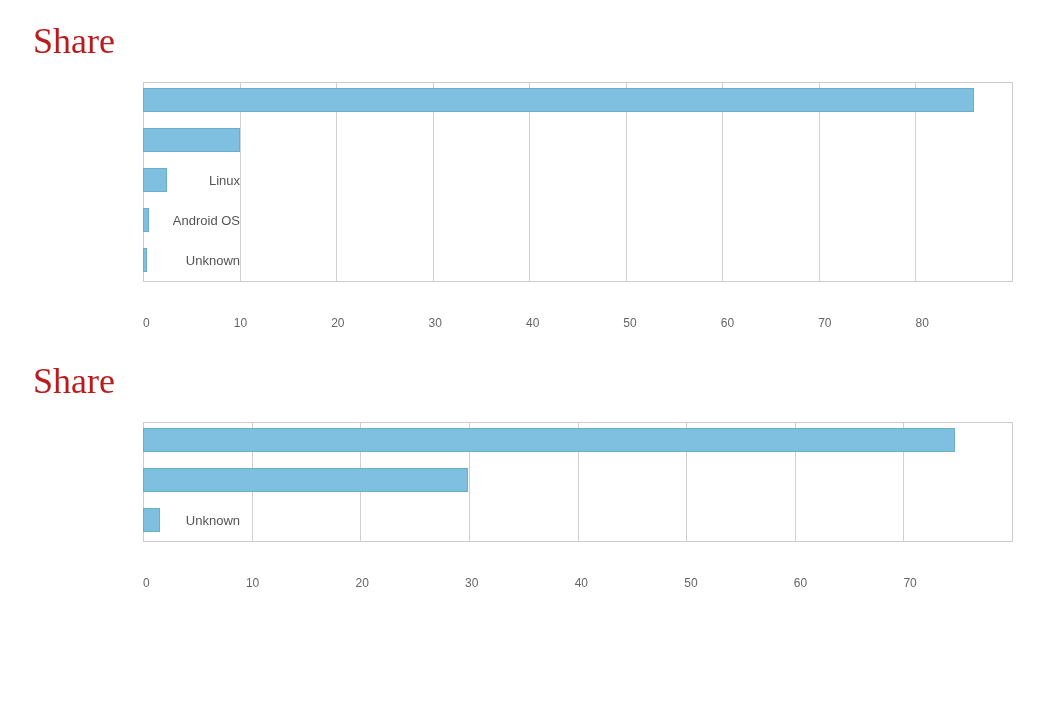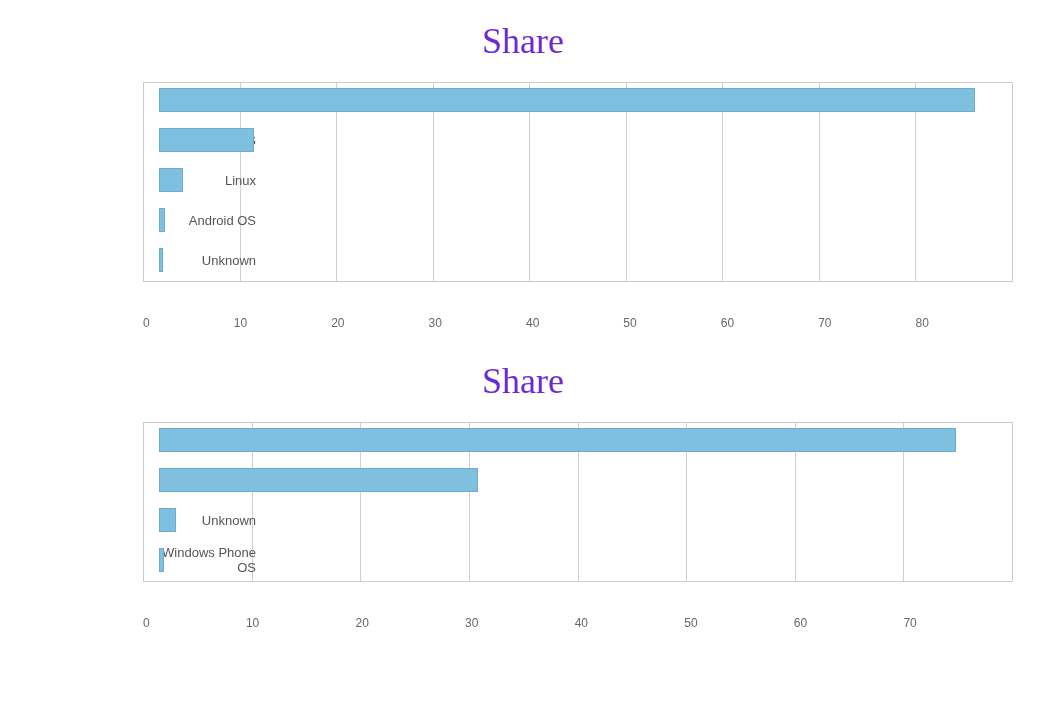--- a/index.html
+++ b/index.html
@@ -13,24 +13,24 @@
       align-items: center;
       padding: 20px 0;
     }
 
     .chart-container {
       width: 980px;
       margin-bottom: 30px;
     }
 
     .chart-title {
-      text-align: center;
+      text-align: left;
       font-size: 36px;
       font-weight: 300;
-      color: #6d28d9;
+      color: #b91c1c;
       margin-bottom: 20px;
       font-family: Georgia, serif;
     }
 
     .bar-chart {
       position: relative;
       padding-left: 110px;
       padding-bottom: 30px;
     }
 
@@ -47,21 +47,20 @@
 
     .grid-line {
       width: 1px;
       background: #d0d0d0;
       height: 100%;
     }
 
     .bars-wrapper {
       position: relative;
       z-index: 1;
-      margin-left: 16px;
     }
 
     .bar-row {
       display: flex;
       align-items: center;
       height: 36px;
       margin-bottom: 4px;
     }
 
     .bar-label {
@@ -206,26 +205,20 @@
           <div class="bar-track">
             <div class="bar-fill" style="width: 37.3333%;"></div>
           </div>
         </div>
         <div class="bar-row">
           <div class="bar-label">Unknown</div>
           <div class="bar-track">
             <div class="bar-fill" style="width: 2%;"></div>
           </div>
         </div>
-        <div class="bar-row">
-          <div class="bar-label">Windows Phone OS</div>
-          <div class="bar-track">
-            <div class="bar-fill" style="width: 0.533333%;"></div>
-          </div>
-        </div>
       </div>
   </div>
   <div class="x-axis" id="xaxis2">
       <div class="x-tick">0</div>
       <div class="x-tick">10</div>
       <div class="x-tick">20</div>
       <div class="x-tick">30</div>
       <div class="x-tick">40</div>
       <div class="x-tick">50</div>
       <div class="x-tick">60</div>

